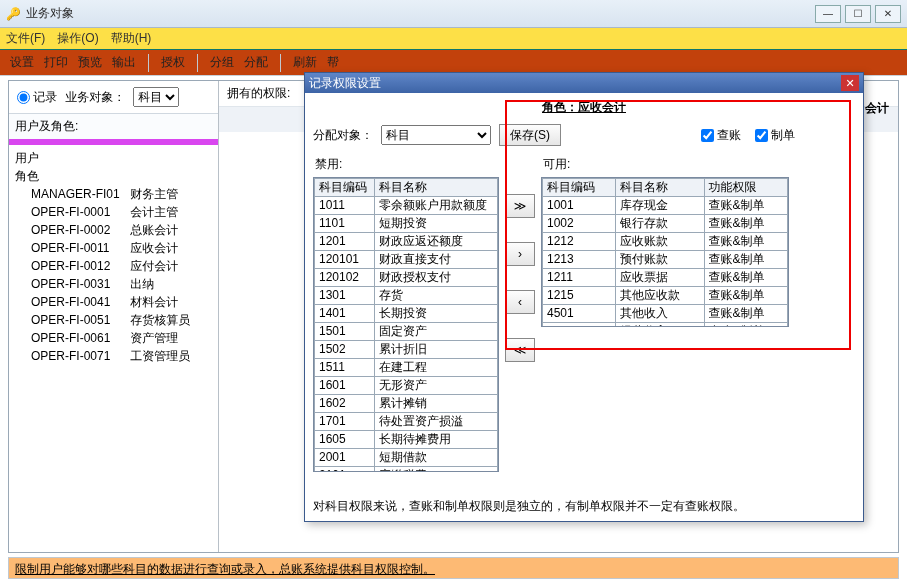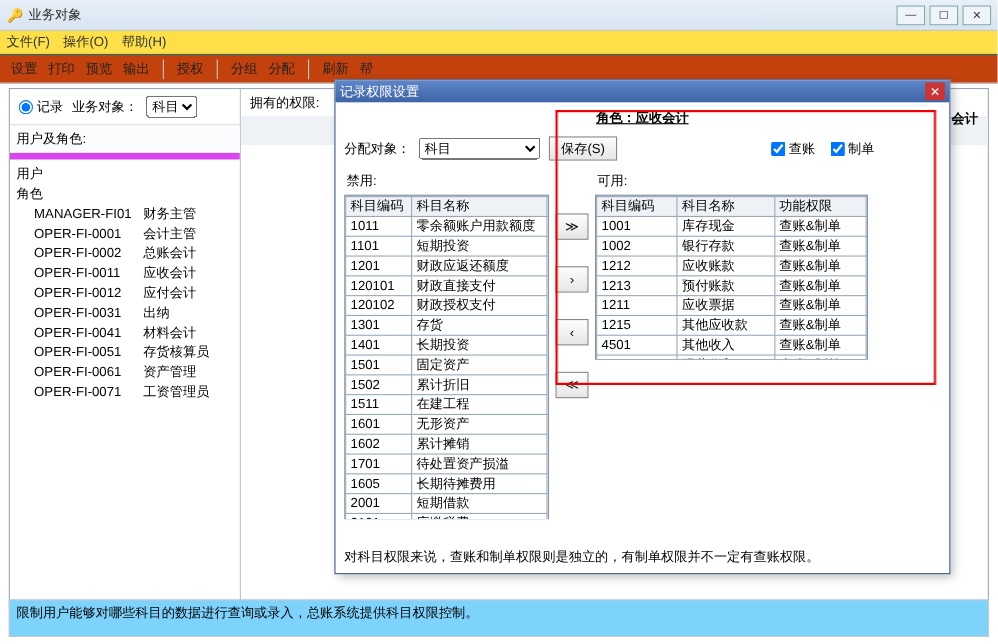--- a/index.html
+++ b/index.html
@@ -29,21 +29,21 @@
 .tree { padding: 4px 6px; overflow: auto; flex: 1; }
 .tree .node { line-height: 18px; white-space: nowrap; }
 .tree .child { padding-left: 16px; }
 .tree .code { display: inline-block; min-width: 96px; }
 
 .rightpane { flex: 1; display: flex; flex-direction: column; }
 .ownedlabel { padding: 4px 8px; border-bottom: 1px solid #e0e6ec; }
 .ownedhead { padding: 4px 8px; text-align: center; background: #eef2f7; }
 
 
-.bottomnote { position: absolute; left: 8px; right: 8px; bottom: 6px; height: 34px; border: 1px solid #c0c8d0; background: #7dd3fc; padding: 3px 6px; }
+.bottomnote { position: absolute; left: 8px; right: 8px; bottom: 6px; height: 22px; border: 1px solid #c0c8d0; background: #fdba74; padding: 3px 6px; text-decoration: underline; }
 
 
 .dialog { position: absolute; left: 304px; top: 72px; width: 560px; height: 450px; background: #fff; border: 1px solid #3b5a8d; box-shadow: 3px 3px 8px rgba(0,0,0,.25); }
 .dlgtitle { height: 20px; background: linear-gradient(#5f86c8,#3d64a6); color: #fff; display: flex; align-items: center; padding: 0 4px; font-size: 12px; }
 .dlgtitle .dtxt { flex: 1; }
 .dlgclose { width: 18px; height: 16px; background: #c33; color: #fff; display: flex; align-items: center; justify-content: center; font-size: 11px; }
 .dlgbody { position: absolute; left: 0; right: 0; top: 20px; bottom: 0; padding: 4px 8px; }
 .roleline { text-align: center; font-weight: bold; text-decoration: underline; color: #000; padding: 2px 0 4px; }
 .dlgrow1 { display: flex; align-items: center; gap: 8px; padding: 4px 0 8px; }
 .dlgrow1 select { height: 20px; width: 110px; }

